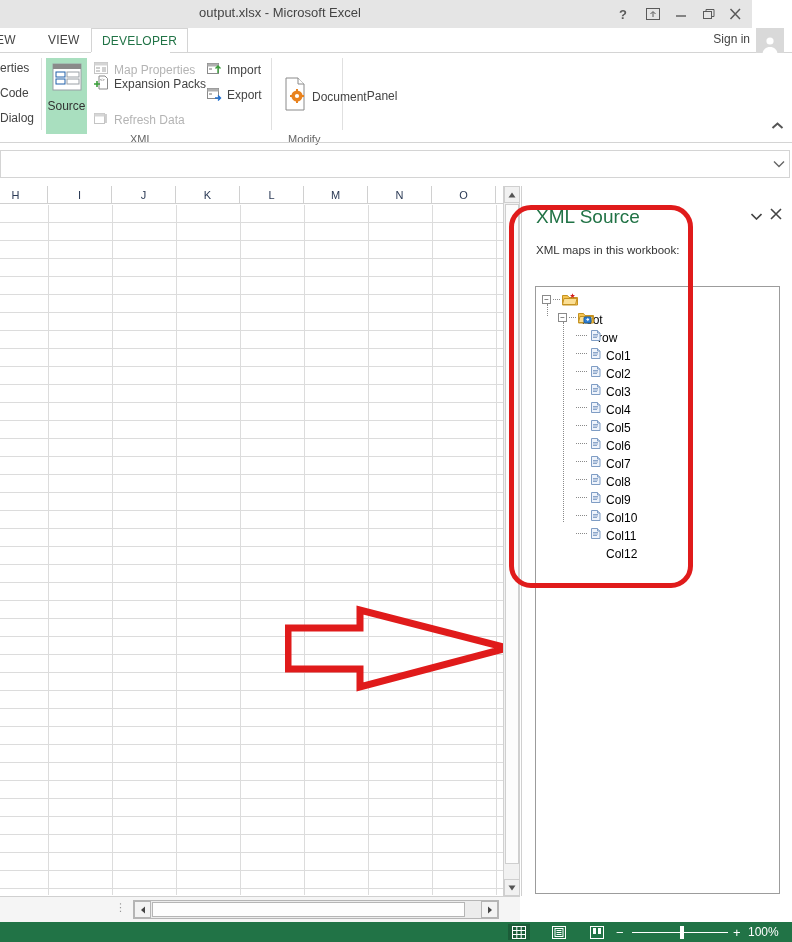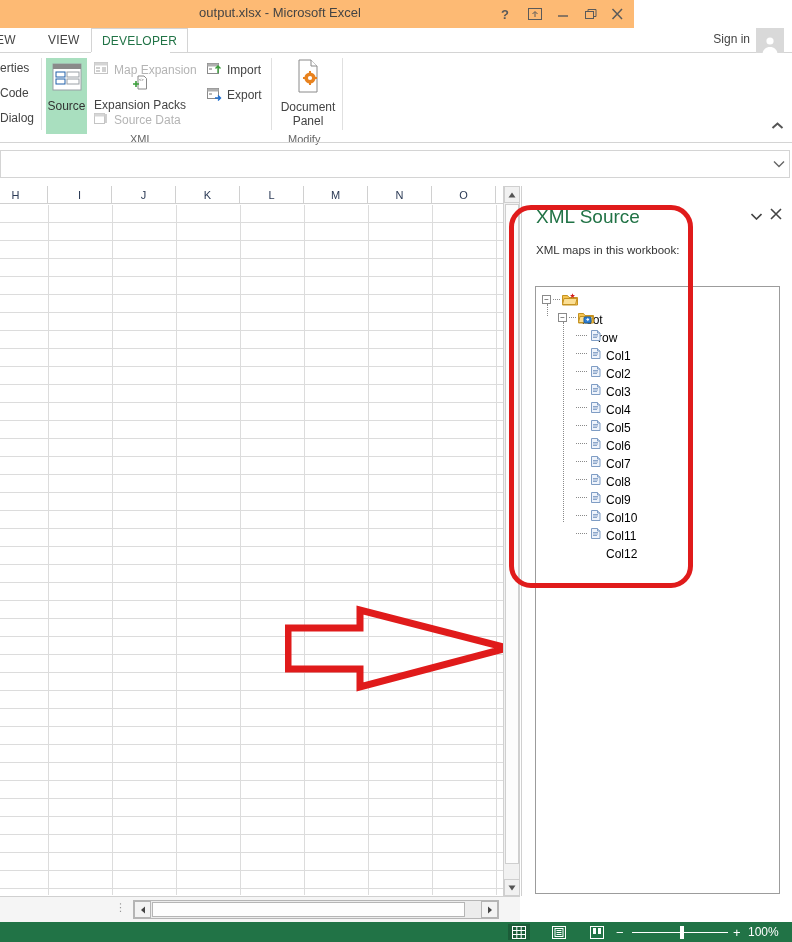--- a/index.html
+++ b/index.html
@@ -7,22 +7,22 @@
     width: 792px; height: 942px;
     font-family: "Liberation Sans", sans-serif;
     background: #ffffff;
     overflow: hidden;
     position: relative;
     -webkit-font-smoothing: antialiased;
   }
 
   
   #titlebar {
-    position:absolute; left:0; top:0; width:634px; height:28px;
-    background:#fdba74;
+    position:absolute; left:0; top:0; width:752px; height:28px;
+    background:#e5e5e5;
   }
   #title-text {
     position:absolute; left:0; top:5px; width:560px;
     text-align:center; font-size:13px; color:#444; white-space:nowrap;
   }
   .winbtn {
     position:absolute; top:4px; width:22px; height:20px;
     display:flex; align-items:center; justify-content:center;
     color:#5a5a5a; font-size:13px; cursor:default;
   }
@@ -83,21 +83,21 @@
 
   .xmlcmd {
     position:absolute; font-size:12px; white-space:nowrap;
     display:flex; align-items:center; gap:5px;
   }
   .xmlcmd.dim { color:#b4b4b4; }
   .xmlcmd.on  { color:#444; }
 
   #docpanel {
     position:absolute; left:278px; top:5px; width:60px; height:76px;
-    display:flex; flex-direction:column; align-items:center;
+    display:flex; flex-direction:row; align-items:center;
   }
   #docpanel .lbl { font-size:12px; color:#444; text-align:center; line-height:14px; margin-top:2px;}
 
   .grouplabel {
     position:absolute; font-size:11px; color:#666;
   }
   #ribbon-collapse {
     position:absolute; right:8px; top:120px; font-size:11px; color:#555;
   }
 
@@ -327,41 +327,41 @@
   <div class="xmlcmd dim" style="left:94px; top:8px;">
     <span>
       <svg width="15" height="15" viewBox="0 0 15 15">
           <rect x="0.5" y="1.5" width="13" height="11" fill="#fff" stroke="#c4c4c4"></rect>
           <rect x="0.5" y="1.5" width="13" height="3" fill="#d4d4d4"></rect>
           <rect x="2" y="6" width="4" height="2" fill="#d0d0d0"></rect>
           <rect x="2" y="9" width="4" height="2" fill="#d0d0d0"></rect>
           <rect x="8" y="6" width="4" height="5" fill="#d0d0d0"></rect>
         </svg>
     </span>
-    <span>Map Expansion</span>
-  </div>
-  <div class="xmlcmd on" style="left:94px; top:22px;flex-direction:column;">
+    <span>Map Properties</span>
+  </div>
+  <div class="xmlcmd on" style="left:94px; top:22px;">
     <span>
       <svg width="15" height="15" viewBox="0 0 15 15">
           <path d="M5 1h6l2.5 2.5V14H5z" fill="#fff" stroke="#8a8a8a"></path>
           <text x="6" y="6" font-size="4" fill="#555">&lt;&gt;</text>
           <path d="M2 8v6M-1 11h6" stroke="#3a9e3a" stroke-width="1.6" transform="translate(1,-2)"></path>
         </svg>
     </span>
     <span>Expansion Packs</span>
   </div>
   <div class="xmlcmd dim" style="left:94px; top:58px;">
     <span>
       <svg width="15" height="15" viewBox="0 0 15 15">
           <rect x="0.5" y="2.5" width="10" height="10" fill="#fff" stroke="#c4c4c4"></rect>
           <rect x="0.5" y="2.5" width="10" height="3" fill="#d6d6d6"></rect>
           <path d="M12 3v9" stroke="#c4c4c4" stroke-width="1.6"></path>
         </svg>
     </span>
-    <span>Source Data</span>
+    <span>Refresh Data</span>
   </div>
 
   <div class="xmlcmd on" style="left:207px; top:8px;">
     <span>
       <svg width="15" height="15" viewBox="0 0 15 15">
           <rect x="0.5" y="2.5" width="11" height="10" fill="#fff" stroke="#8a8a8a"></rect>
           <rect x="0.5" y="2.5" width="11" height="3" fill="#b0b0b0"></rect>
           <rect x="2" y="7" width="3" height="2" fill="#b8b8b8"></rect>
           <path d="M11 12V5M8.5 7.5L11 5l2.5 2.5" stroke="#3a9e3a" fill="none" stroke-width="1.4"></path>
         </svg>

